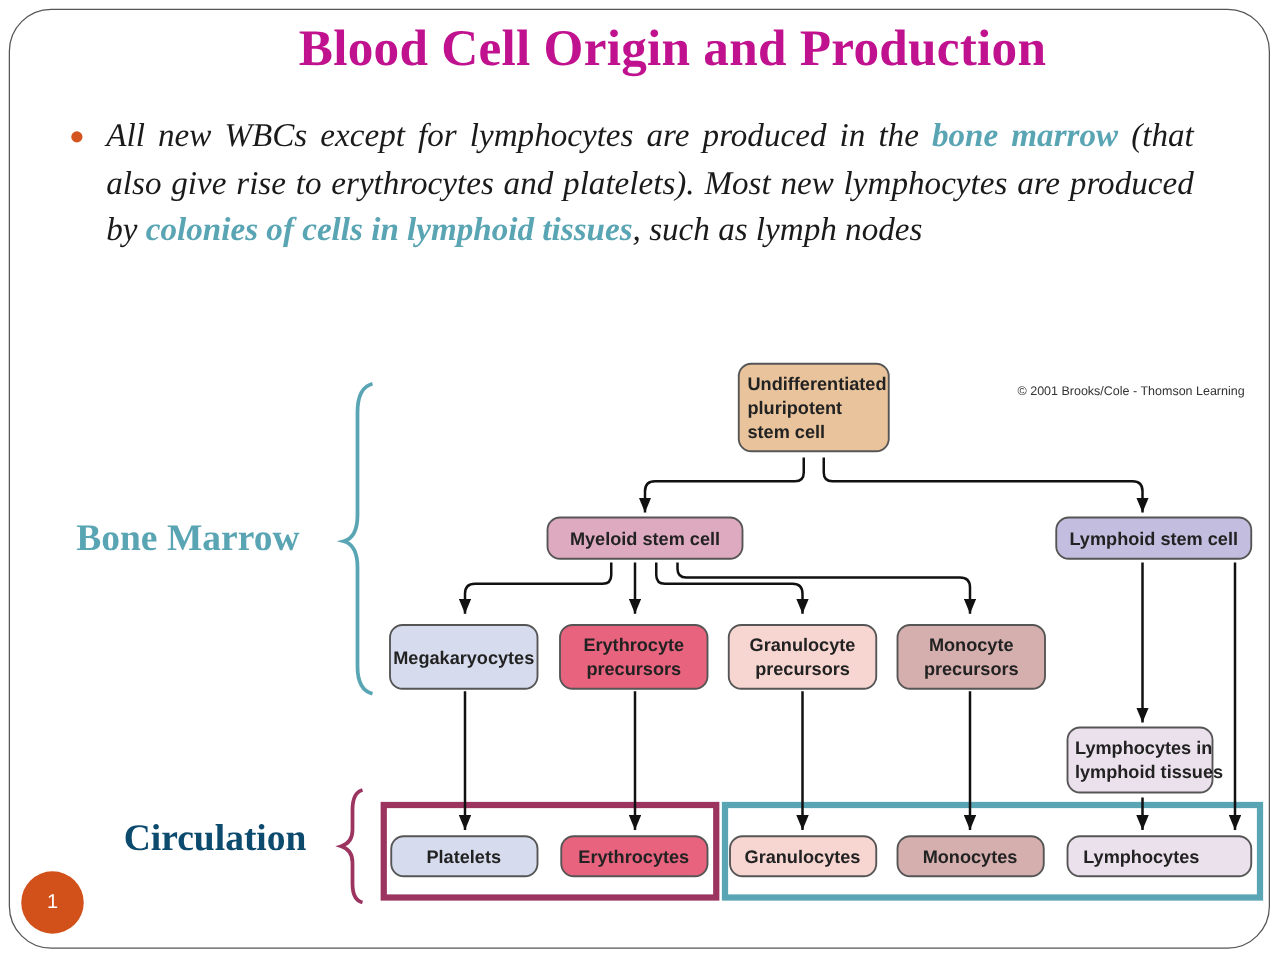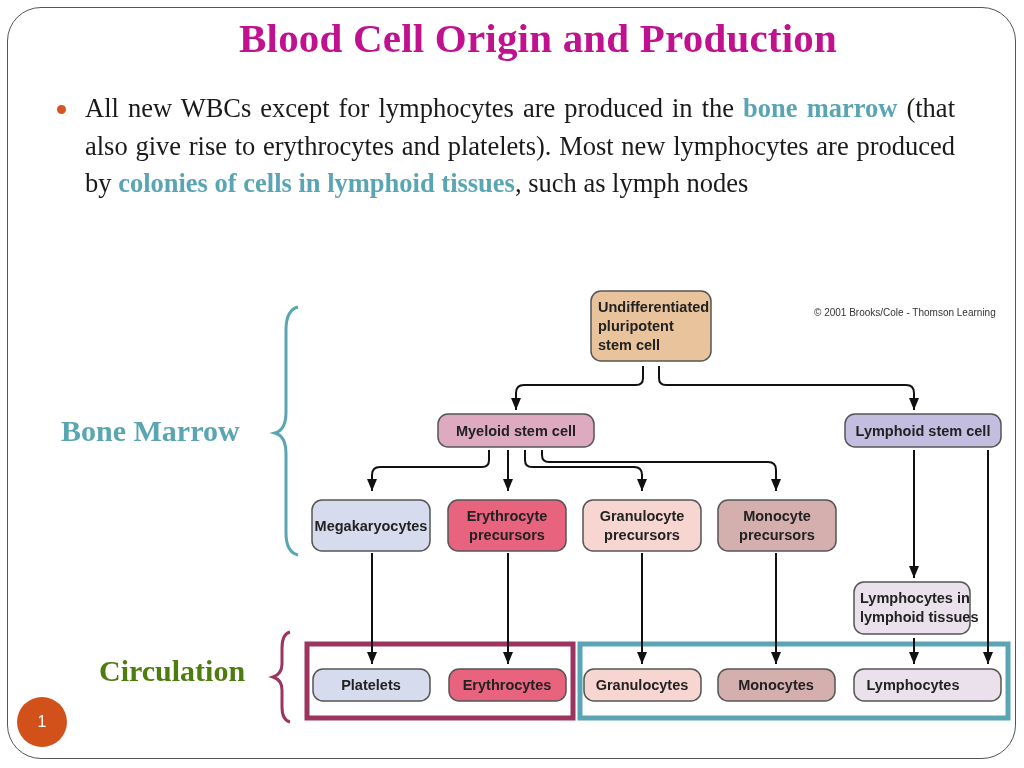--- a/index.html
+++ b/index.html
@@ -1,24 +1,24 @@
 <!DOCTYPE html>
 <html><head>
 <meta charset="utf-8">
 <style>
   html, body { margin:0; padding:0; background:#fff; }
   body { width:1024px; height:768px; position:relative; overflow:hidden; font-family:"Liberation Serif", serif; }
   .frame { position:absolute; left:7px; top:7px; width:1009px; height:752px; border:1.5px solid #555; border-radius:34px; box-sizing:border-box; }
   .title { position:absolute; left:0; top:14px; width:1076px; text-align:center; font-family:"Liberation Serif", serif; font-weight:bold; font-size:41px; color:#c0128f; letter-spacing:0.2px; }
   .bullet-dot { position:absolute; left:57px; top:105px; width:9px; height:9px; border-radius:50%; background:#d4551f; }
-  .body-text { position:absolute; left:85px; top:90px; width:870px; font-size:26.5px; line-height:37.5px; color:#1a1a1a; text-align:justify; }
+  .body-text { position:absolute; left:85px; top:90px; width:870px; font-size:26.5px; line-height:37.5px; color:#1a1a1a; text-align:justify;font-style:italic; }
   .hl { color:#5aa5b4; font-weight:bold; }
   .side-label { position:absolute; font-weight:bold; font-size:30px; }
   .bone-label { left:61px; top:414px; color:#5aa5b4; }
-  .circ-label { left:99px; top:654px; color:#4d7c0f; }
+  .circ-label { left:99px; top:654px; color:#0c4a6e; }
   .page-num { position:absolute; left:17px; top:697px; width:50px; height:50px; border-radius:50%; background:#d2501a; color:#fff; font-family:"Liberation Sans", sans-serif; font-size:16px; text-align:center; line-height:50px; }
   .diagram { position:absolute; left:0; top:0; }
   .box-text { font-family:"Liberation Sans", sans-serif; font-weight:bold; font-size:14.5px; fill:#222; }
   .copyright { font-family:"Liberation Sans", sans-serif; font-size:10px; fill:#333; }
 </style>
 </head>
 <body>
 
 <div class="frame"></div>
 

